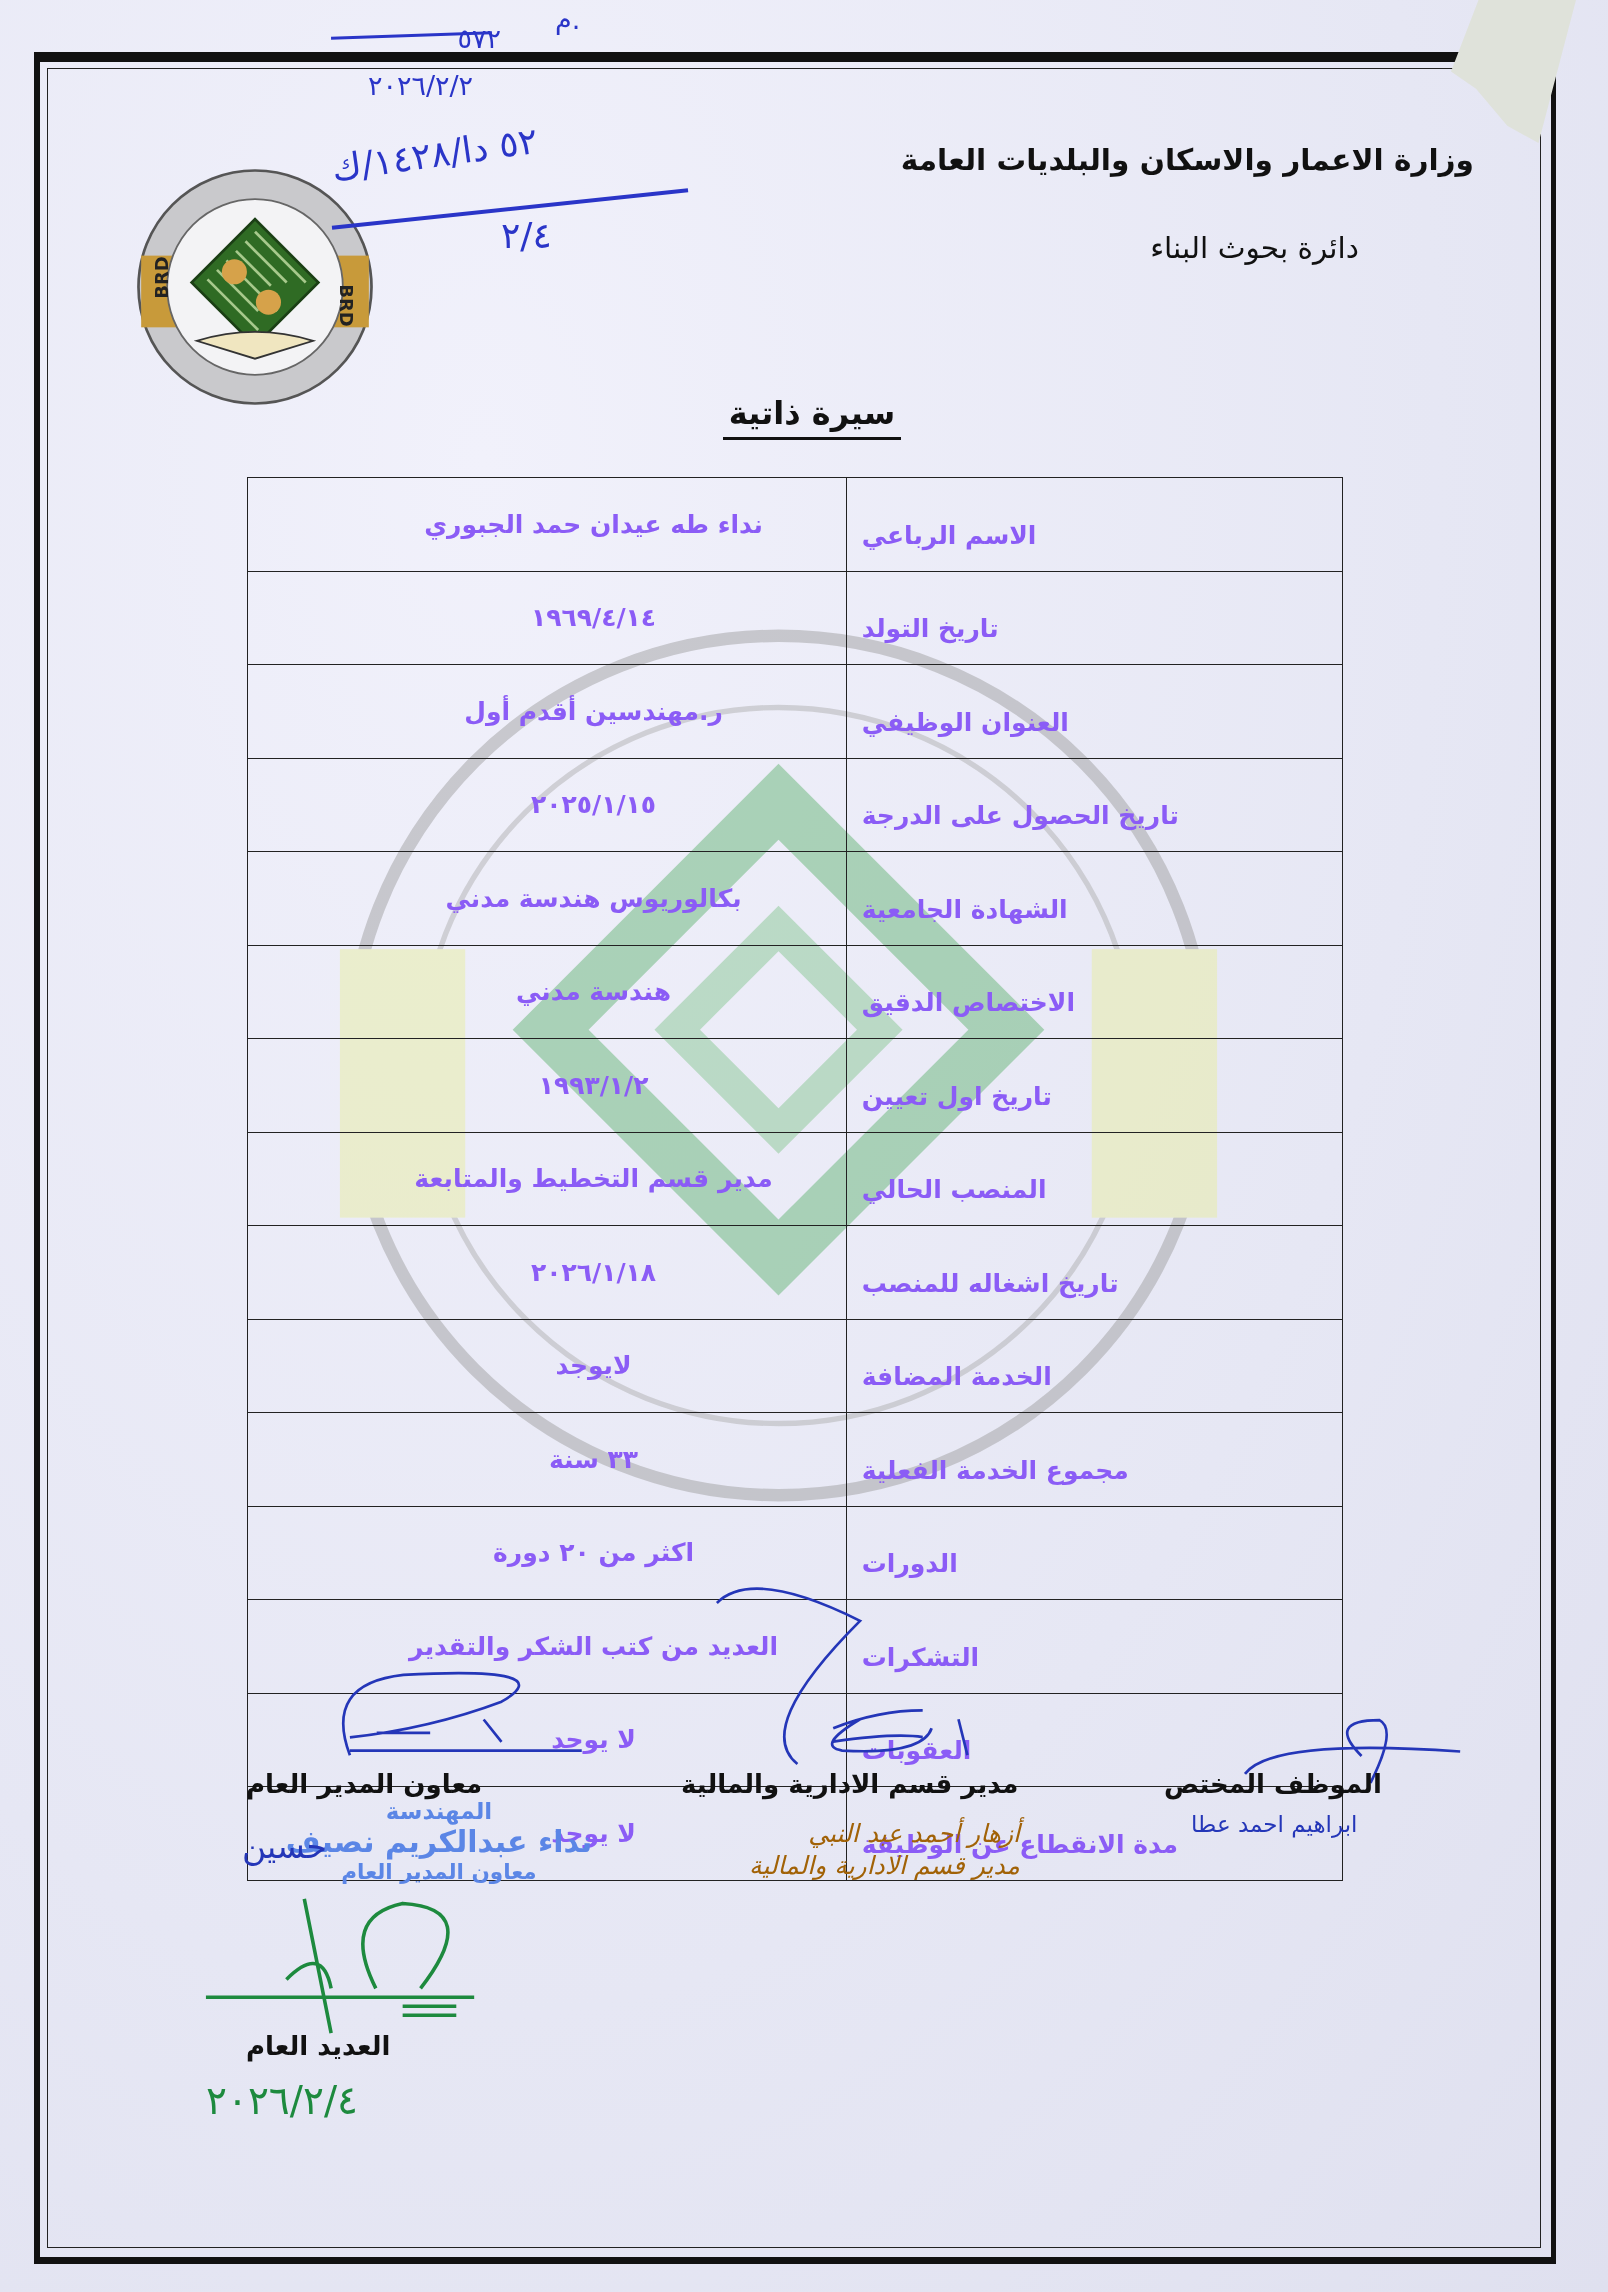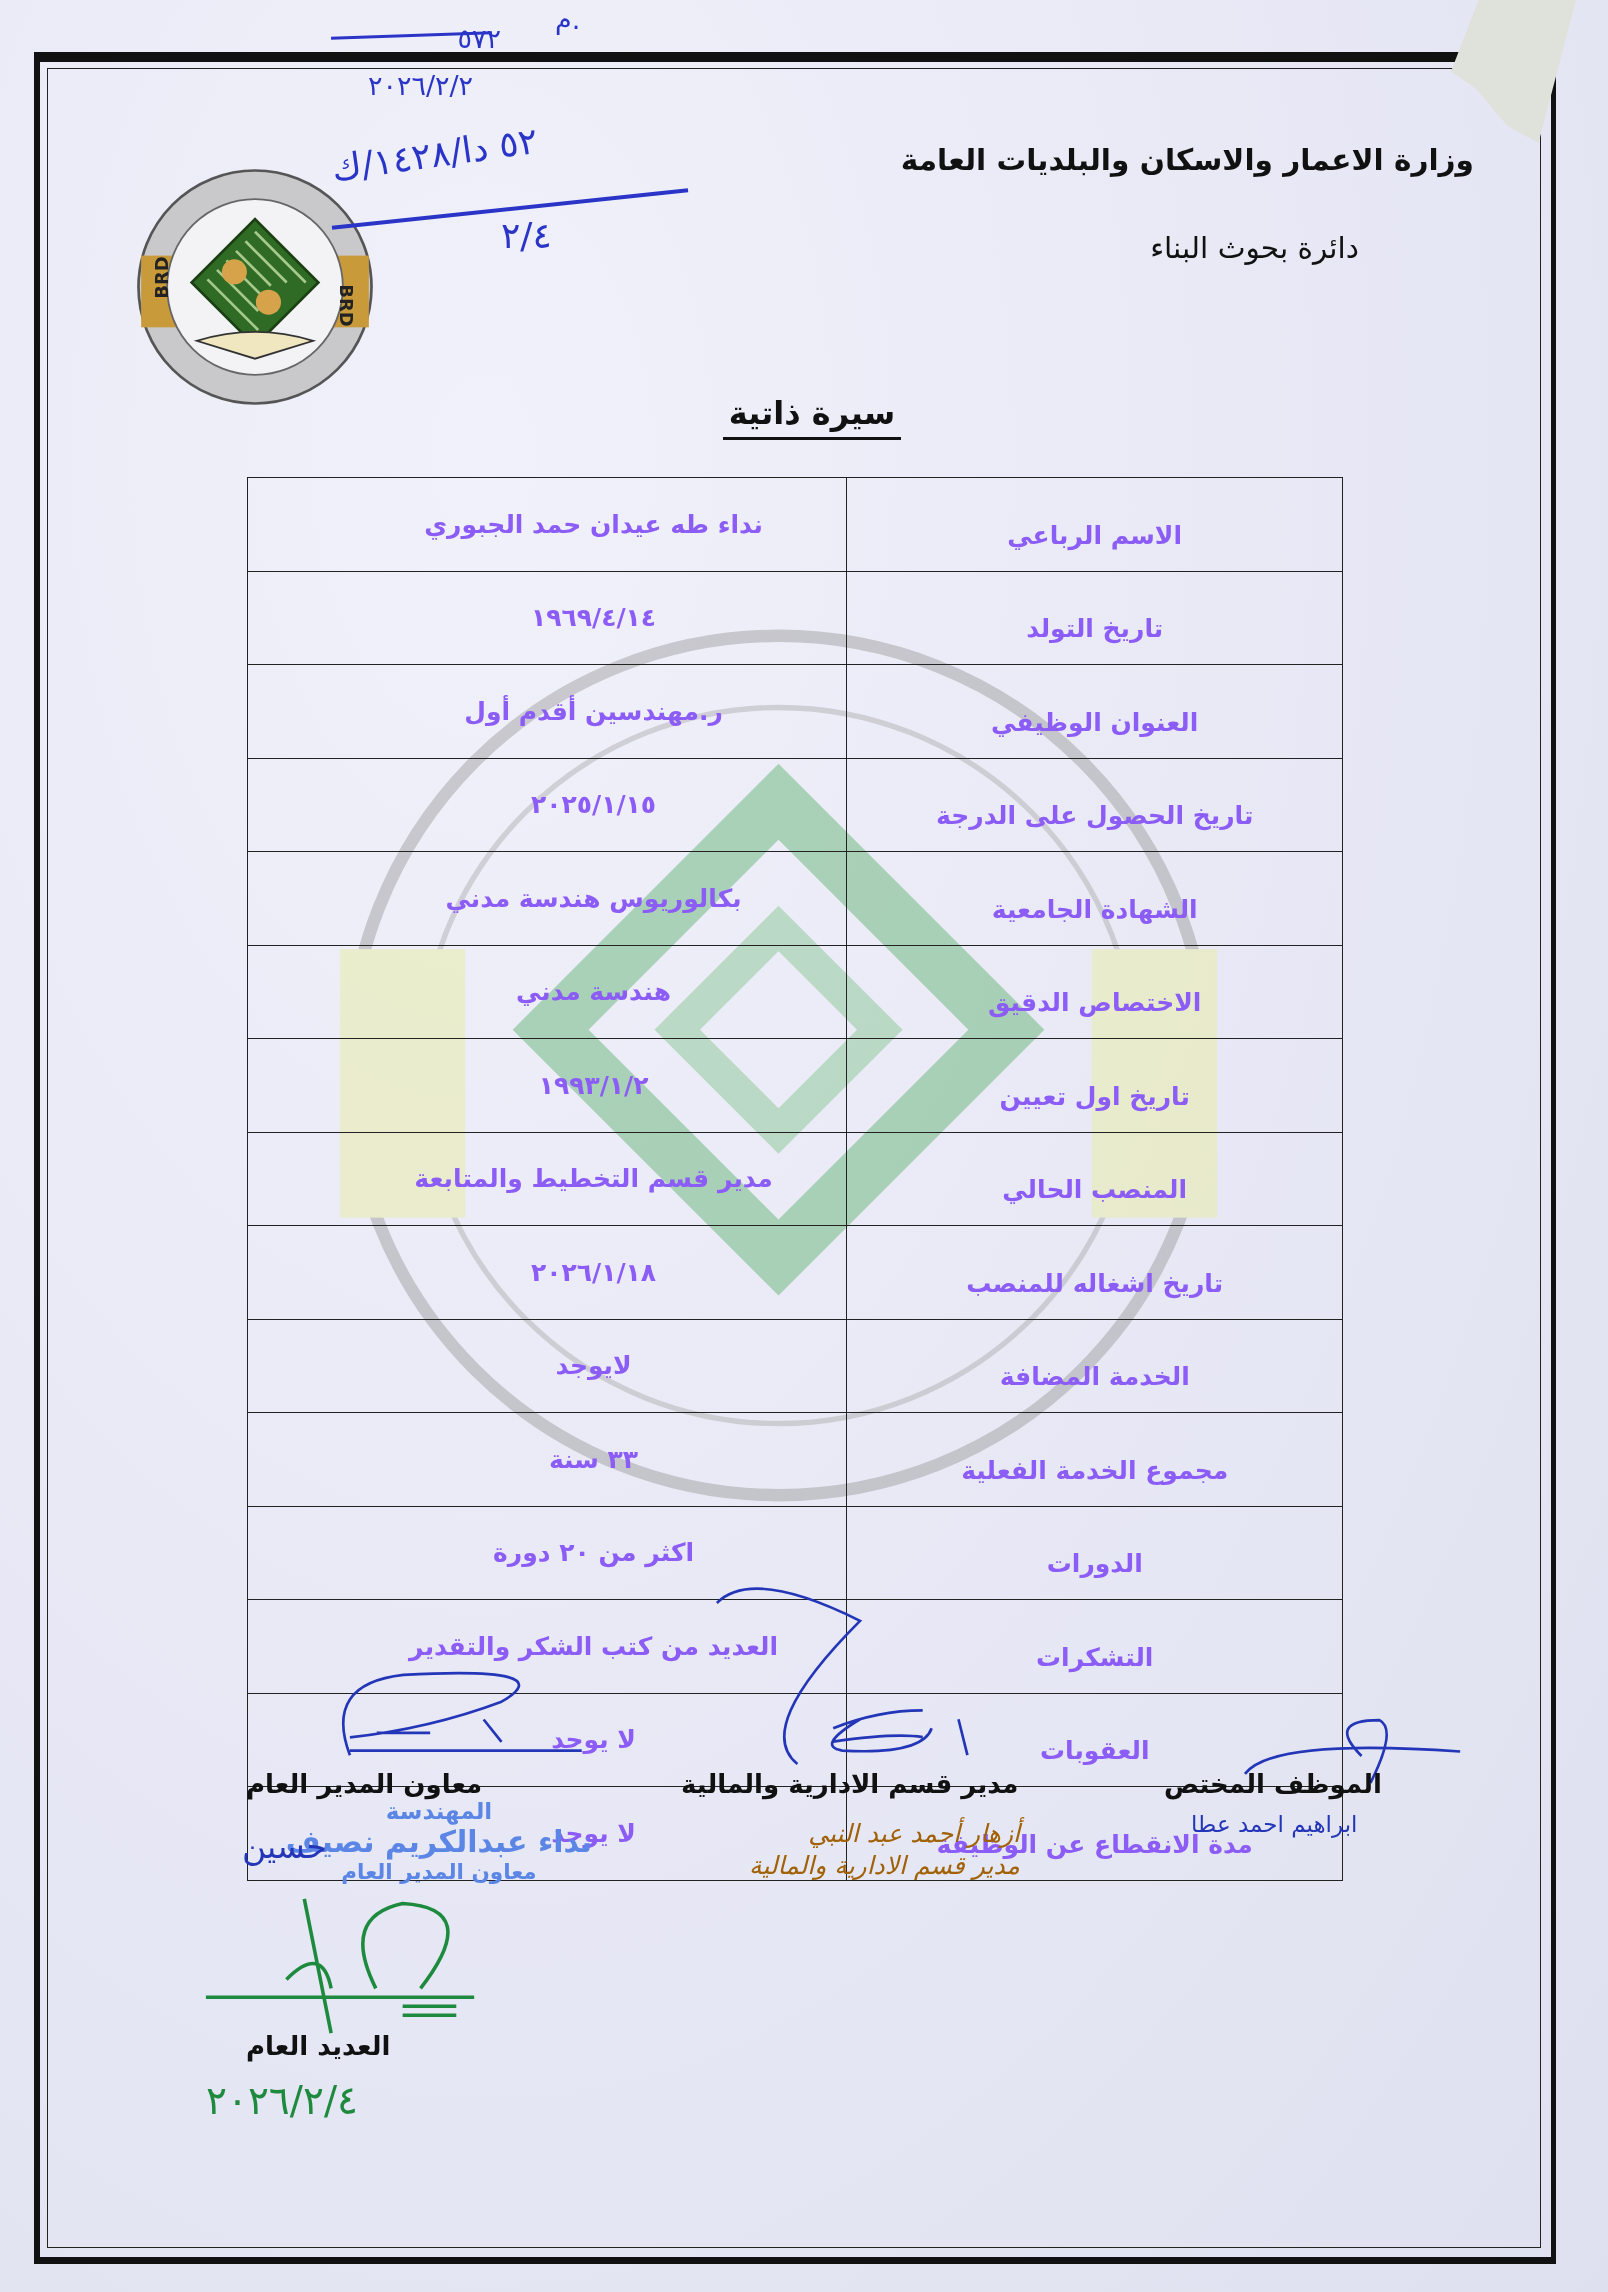--- a/index.html
+++ b/index.html
@@ -65,21 +65,21 @@
   }
 
   table.cv {
     position:absolute; left:247px; top:477px; width:1096px; border-collapse:collapse;
     direction:rtl; table-layout:fixed;
   }
   table.cv td {
     border:1.8px solid #222; height:71px; padding:0 14.3px; font-weight:bold; font-size:25px;
     color:#8b5cf6; vertical-align:middle; background:transparent;
   }
-  table.cv td.label { width:466px; text-align:center; padding-top:21.5px; }
+  table.cv td.label { width:466px; text-align:left; padding-top:21.5px; }
   table.cv td.value { text-align:center; padding-left:107px; }
 
   .sig { position:absolute; direction:rtl; font-weight:bold; font-size:26px; color:#111; }
   .sig-1 { left:1164px; top:1769px; }
   .sig-2 { left:681px; top:1769px; }
   .sig-3 { left:246px; top:1769px; }
   .sig-4 { left:246px; top:2031px; }
   .hand-blue { position:absolute; color:#2436b8; font-size:23px; direction:rtl; }
   .hand-green { position:absolute; color:#1d8a3e; font-size:39px; }
   .stamp-purple { position:absolute; color:#a16207; font-size:25px; direction:rtl; text-align:right; line-height:32px;font-style:italic; }

